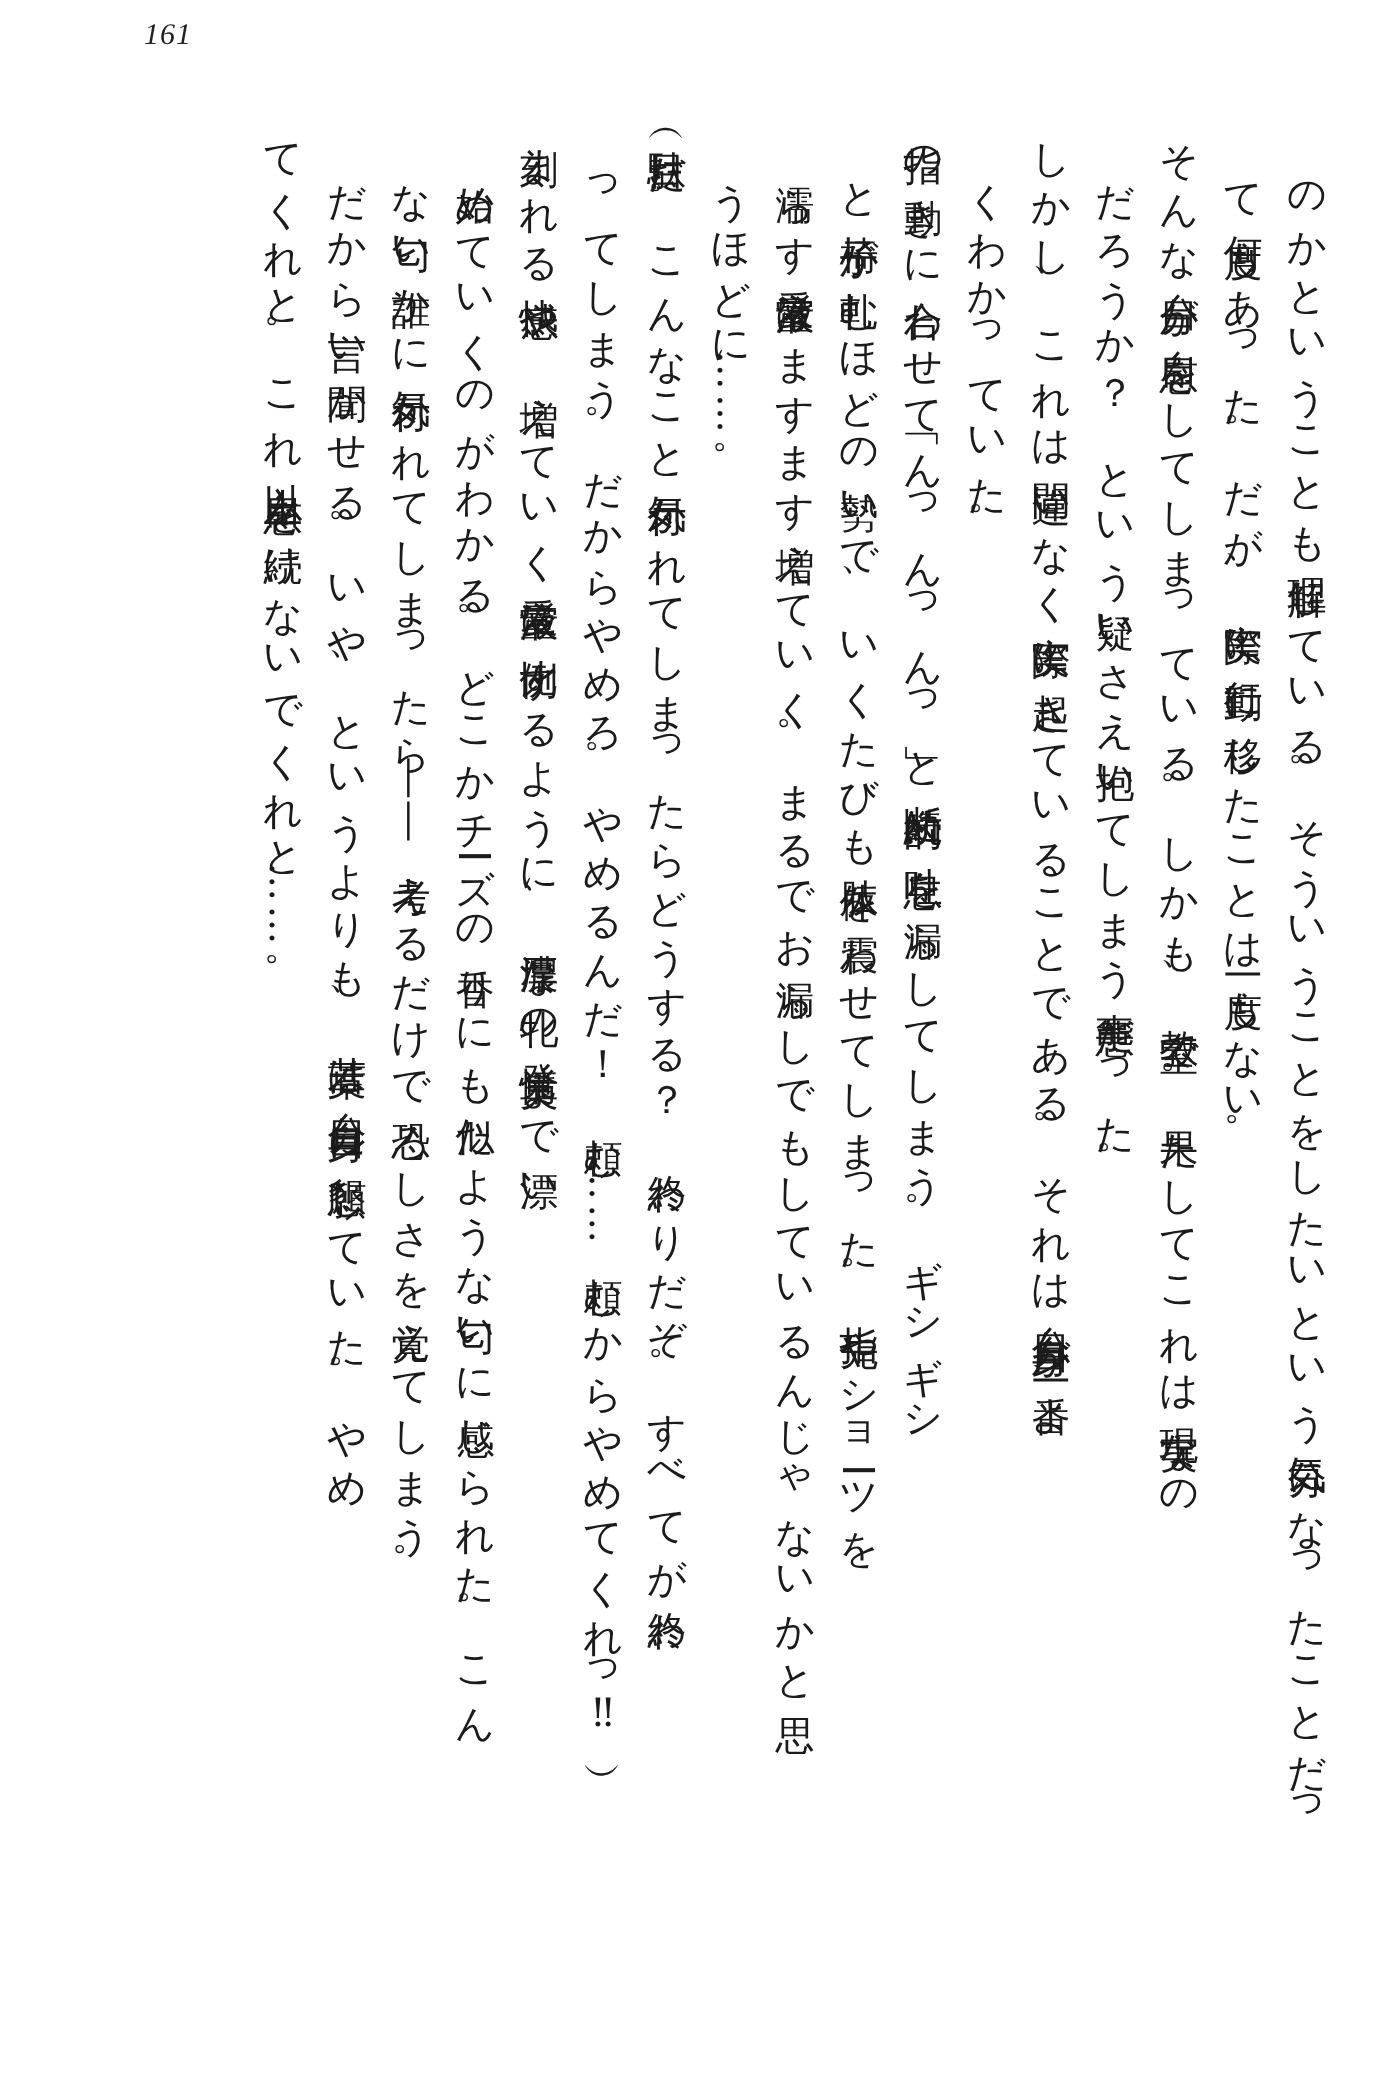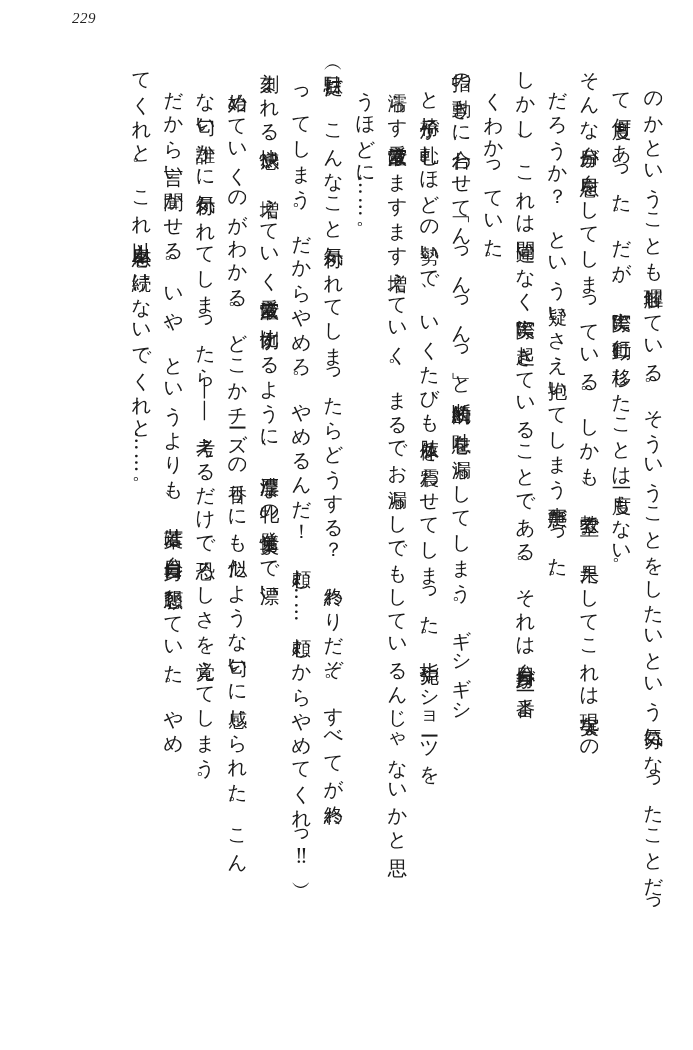--- a/index.html
+++ b/index.html
@@ -58,21 +58,21 @@
   .col.indent {
     padding-top: 20px;
     height: 925px;
   }
 </style>
 </head>
 <body>
 
 <div id="page">
 
-  <div id="page-number">229</div>
+  <div id="page-number">161</div>
 
   <div id="text-block">
       <div class="col indent">のかということも理解している。そういうことをしたいという気分になったことだっ</div>
       <div class="col indent">て何度もあった。だが、実際に行動に移したことは一度もない。</div>
       <div class="col">そんな自分が自慰をしてしまっている。しかも、教室で。果たしてこれは現実なの</div>
       <div class="col indent">だろうか？　という疑いさえ抱いてしまう事態だった。</div>
       <div class="col">しかし、これは間違いなく実際に起きていることである。それは自分自身が一番よ</div>
       <div class="col indent">くわかっていた。</div>
       <div class="col">指の動きに合わせて「んっんっんっ」と断続的に吐息を漏らしてしまう。ギシギシ</div>
       <div class="col indent">と椅子が軋むほどの勢いで、いくたびも肢体を震わせてしまった。指先やショーツを</div>

